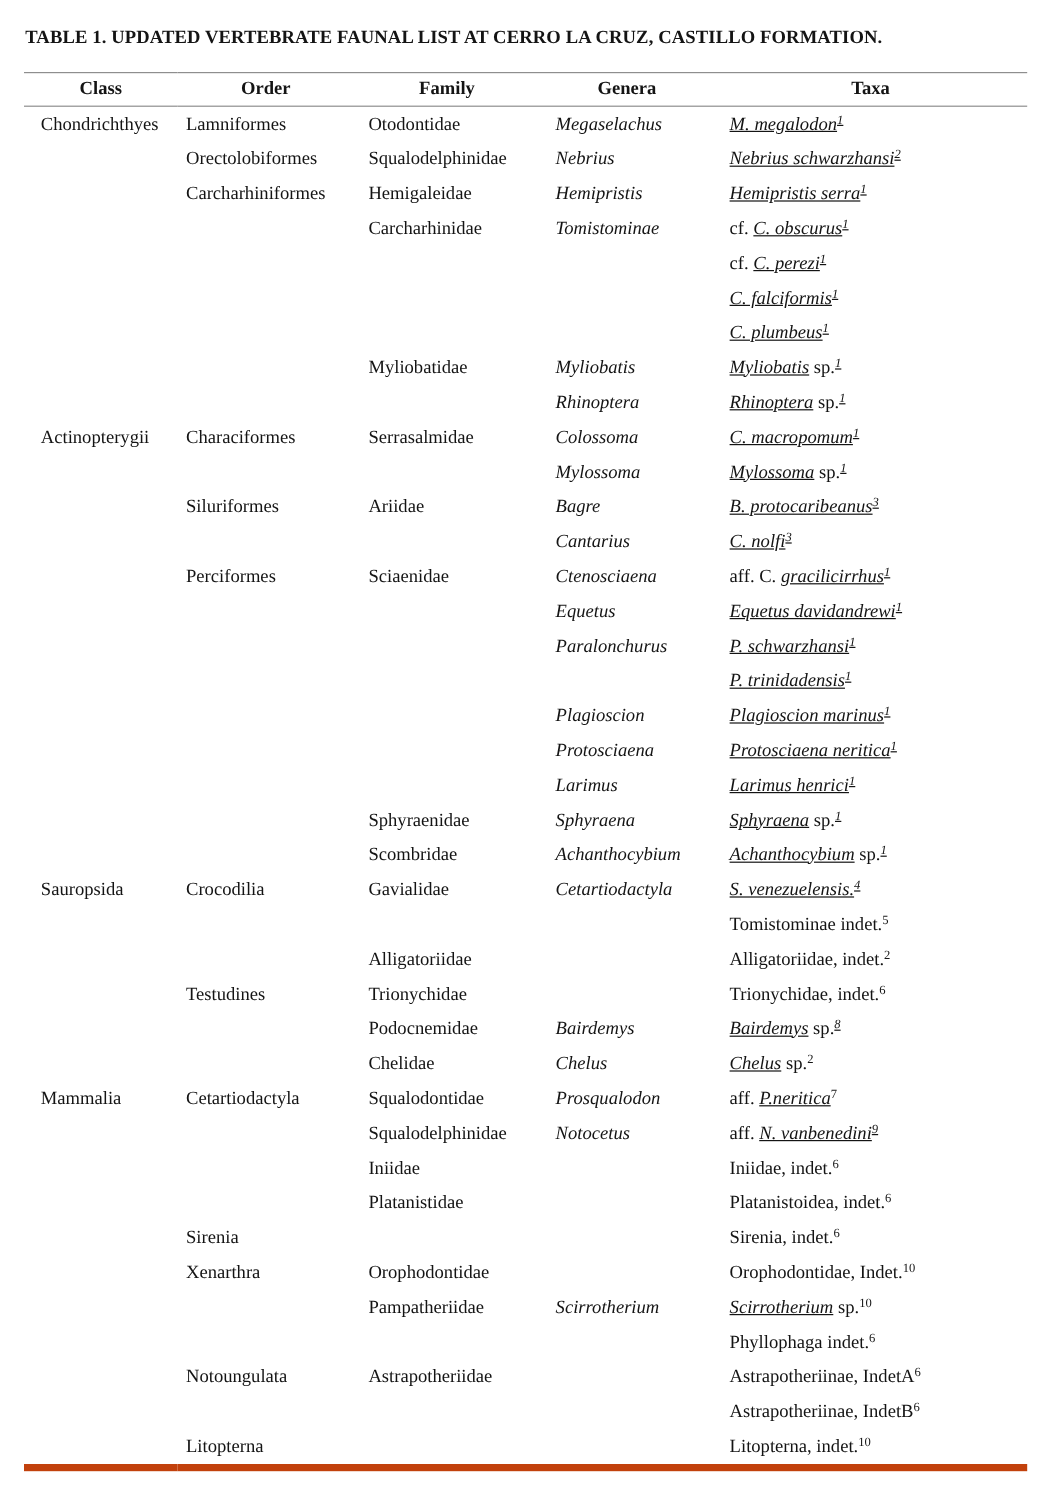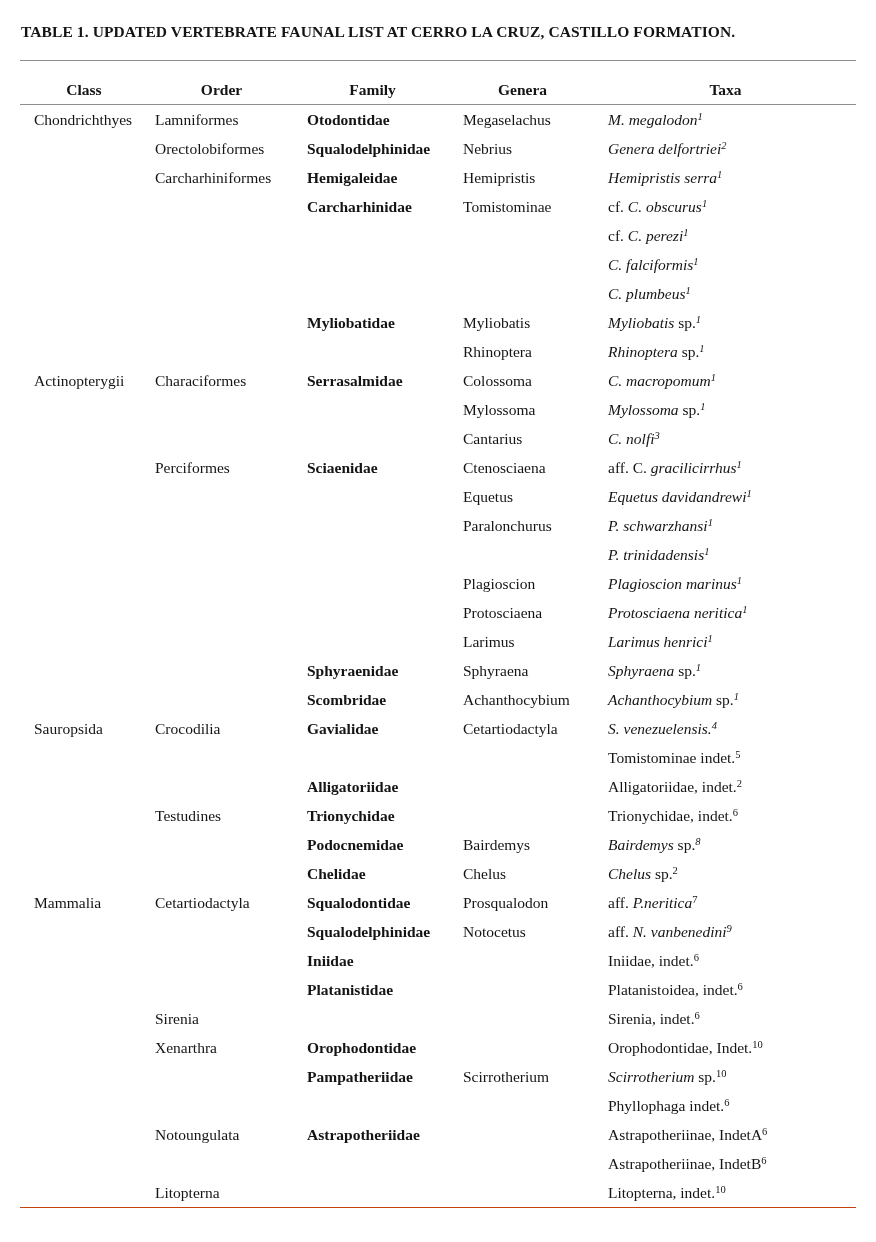--- a/index.html
+++ b/index.html
@@ -20,40 +20,40 @@
   table.faunal{
     border-collapse:collapse;
     table-layout:fixed;
     width:836px;
     margin:19px 0 0 20px;
   }
   thead th{
     font-size:15.5px;
     font-weight:bold;
     text-align:center;
-    padding:20px 0 5px 0;
+    padding:4px 0 5px 0;
     border-top:1px solid #8e8e8e;
     border-bottom:1px solid #8e8e8e;
     white-space:nowrap;
   }
   tbody td{
     height:27px;
     font-size:15.5px;
     vertical-align:middle;
     white-space:nowrap;
     overflow:visible;
   }
   tbody tr:first-child td{}
-  tbody tr:last-child td{border-bottom:1px solid #c2410c;}
+  tbody tr:last-child td{border-bottom:6px solid #c2410c;}
   .col-class {padding-left:14px;}
   .col-order {padding-left:7px;margin-left:41px;}
-  .col-family{padding-left:12px;font-weight:bold;}
-  .col-genera{padding-left:13px;}
+  .col-family{padding-left:12px;}
+  .col-genera{padding-left:13px;font-style:italic;}
   .col-taxa  {padding-left:13px;}
-  .it{font-style:italic;}
+  .it{font-style:italic;text-decoration:underline;}
   .sup{
     font-size:10.5px;
     position:relative;
     top:-5px;
     line-height:0;
   }
 </style>
 </head>
 <body>
 
@@ -84,21 +84,21 @@
           <td class="col-order">Lamniformes</td>
           <td class="col-family">Otodontidae</td>
           <td class="col-genera">Megaselachus</td>
           <td class="col-taxa"><span class="it">M. megalodon</span><span class="sup it">1</span></td>
         </tr>
         <tr>
           <td class="col-class"></td>
           <td class="col-order">Orectolobiformes</td>
           <td class="col-family">Squalodelphinidae</td>
           <td class="col-genera">Nebrius</td>
-          <td class="col-taxa"><span class="it">Genera delfortriei</span><span class="sup it">2</span></td>
+          <td class="col-taxa"><span class="it">Nebrius schwarzhansi</span><span class="sup it">2</span></td>
         </tr>
         <tr>
           <td class="col-class"></td>
           <td class="col-order">Carcharhiniformes</td>
           <td class="col-family">Hemigaleidae</td>
           <td class="col-genera">Hemipristis</td>
           <td class="col-taxa"><span class="it">Hemipristis serra</span><span class="sup it">1</span></td>
         </tr>
         <tr>
           <td class="col-class"></td>
@@ -151,20 +151,27 @@
         </tr>
         <tr>
           <td class="col-class"></td>
           <td class="col-order"></td>
           <td class="col-family"></td>
           <td class="col-genera">Mylossoma</td>
           <td class="col-taxa"><span class="it">Mylossoma</span><span> sp.</span><span class="sup it">1</span></td>
         </tr>
         <tr>
           <td class="col-class"></td>
+          <td class="col-order">Siluriformes</td>
+          <td class="col-family">Ariidae</td>
+          <td class="col-genera">Bagre</td>
+          <td class="col-taxa"><span class="it">B. protocaribeanus</span><span class="sup it">3</span></td>
+        </tr>
+        <tr>
+          <td class="col-class"></td>
           <td class="col-order"></td>
           <td class="col-family"></td>
           <td class="col-genera">Cantarius</td>
           <td class="col-taxa"><span class="it">C. nolfi</span><span class="sup it">3</span></td>
         </tr>
         <tr>
           <td class="col-class"></td>
           <td class="col-order">Perciformes</td>
           <td class="col-family">Sciaenidae</td>
           <td class="col-genera">Ctenosciaena</td>

